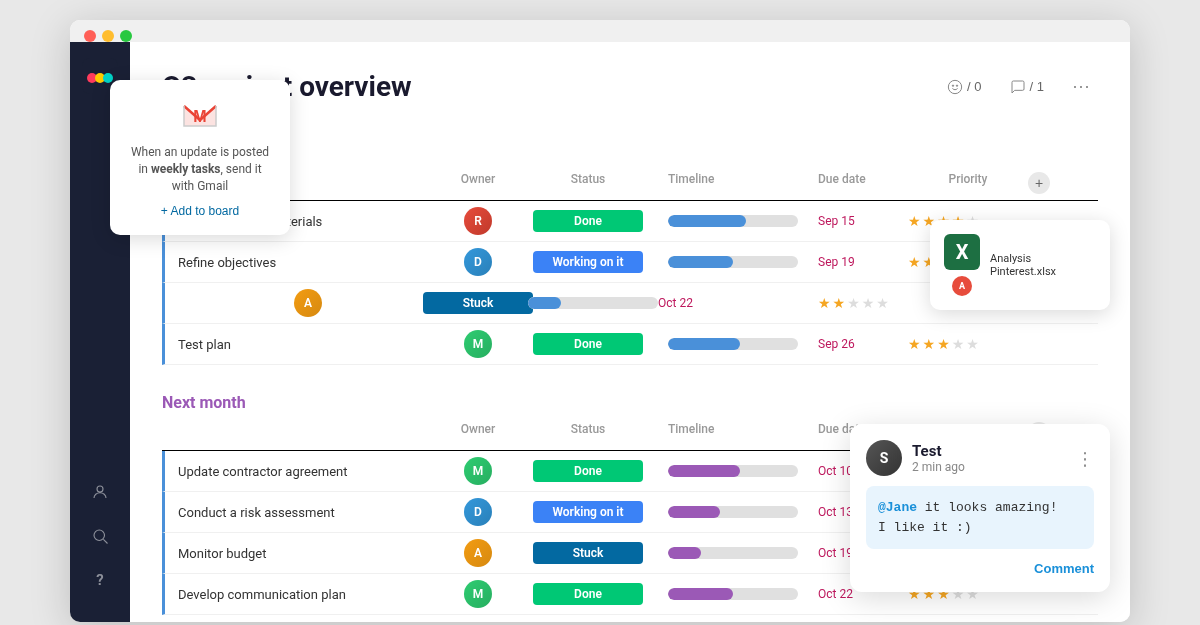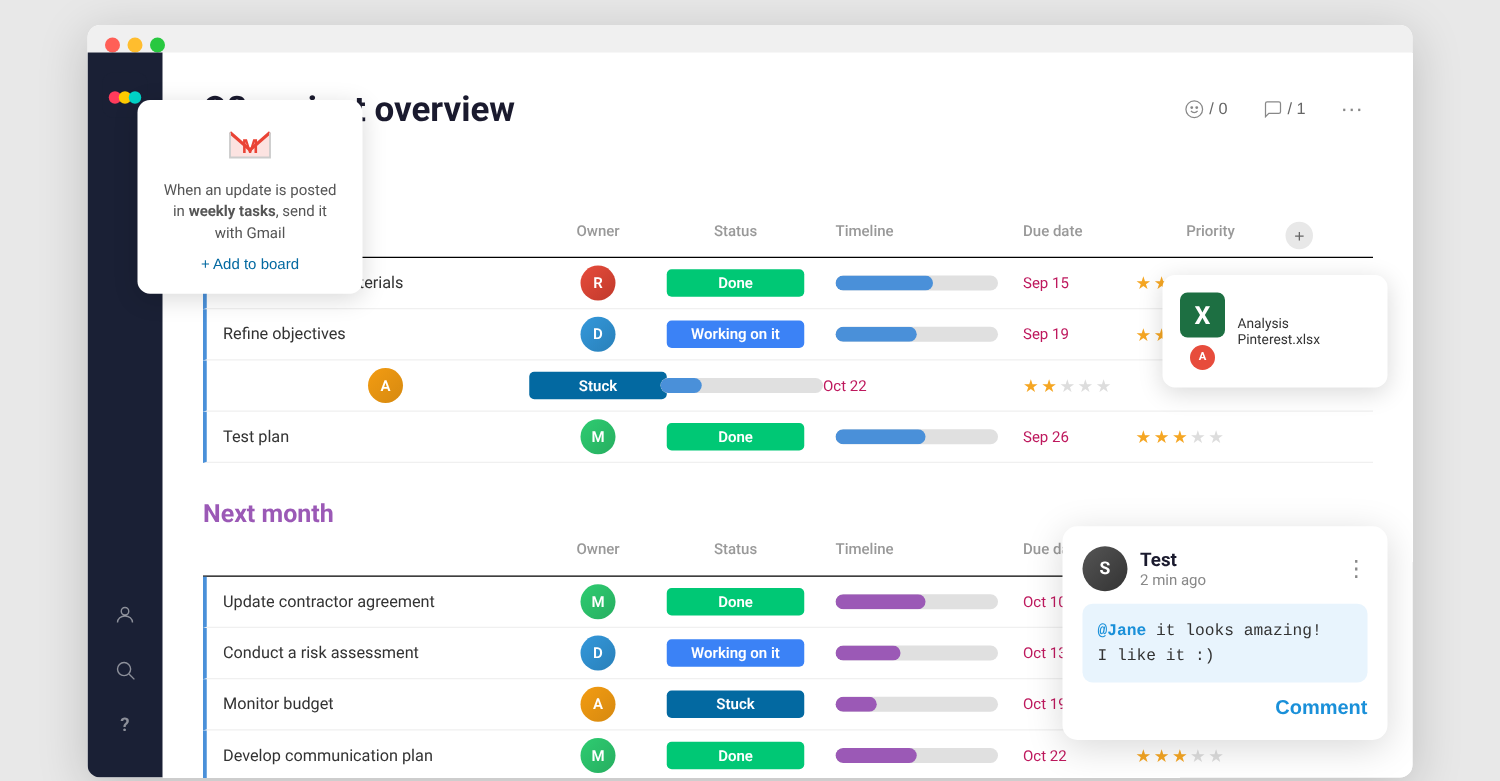--- a/index.html
+++ b/index.html
@@ -132,21 +132,21 @@
     }
 
     .view-toggle span { font-size: 11px; color: #888; }
 
     
     .section {
       margin-bottom: 28px;
     }
 
     .section-title {
-      font-size: 20px;
+      font-size: 16px;
       font-weight: 700;
       margin-bottom: 10px;
     }
 
     .section-title.blue { color: #4a90d9; }
     .section-title.purple { color: #9b59b6; }
 
     
     .table-wrapper {
       width: 100%;
@@ -428,21 +428,21 @@
     }
 
     .comment-body .mention { color: #1a90d9; font-weight: 600; }
 
     .comment-footer {
       display: flex;
       justify-content: flex-end;
     }
 
     .comment-btn {
-      font-size: 16px;
+      font-size: 13px;
       color: #1a90d9;
       font-weight: 600;
       background: none;
       border: none;
       cursor: pointer;
     }
 
     
     .monday-logo {
       display: flex;

